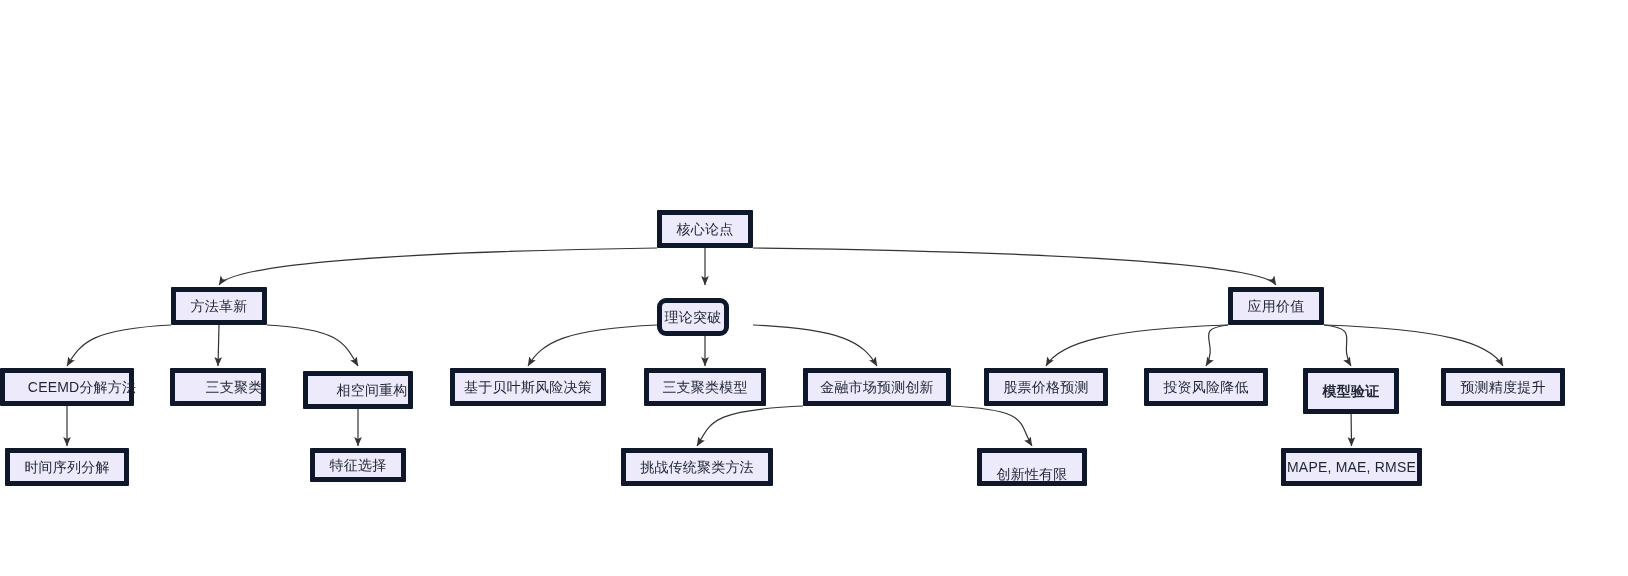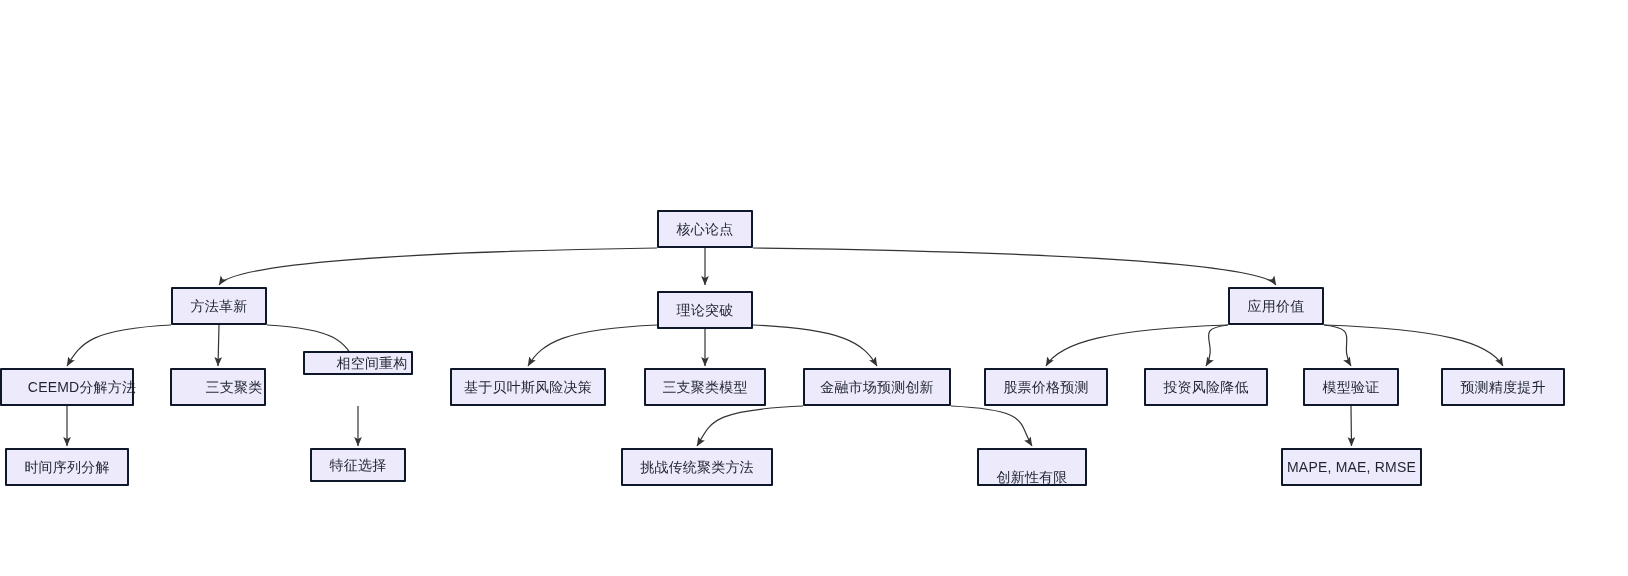--- a/index.html
+++ b/index.html
@@ -28,21 +28,21 @@
     stroke: #333333;
     stroke-width: 1.2px;
   }
   .node {
     position: absolute;
     box-sizing: border-box;
     display: flex;
     align-items: center;
     justify-content: center;
     background: #ECEAFB;
-    border: 2px solid #0f172a;
+    border: 5px solid #0f172a;
     border-radius: 1px;
     color: #1f2430;
     font-size: 14px;
     line-height: 1;
     white-space: nowrap;
     letter-spacing: 0.2px;
   }
   .node-label {
     display: block;
   }
@@ -78,51 +78,51 @@
         <path d="M1351,406 L1351.5,446" class="edge-path" marker-end="url(#arrow)"></path>
       </g>
   </svg>
   <div id="node-layer">
       <div class="node" style="left: 657px; top: 210px; width: 96px; height: 38px;">
         <span class="node-label">核心论点</span>
       </div>
       <div class="node" style="left: 171px; top: 287px; width: 96px; height: 38px;">
         <span class="node-label">方法革新</span>
       </div>
-      <div class="node" style="left: 657px; top: 291px; width: 96px; height: 38px;">
+      <div class="node" style="left: 657px; top: 298px; width: 72px; height: 38px; border-radius: 9px;">
         <span class="node-label">理论突破</span>
       </div>
       <div class="node" style="left: 1228px; top: 287px; width: 96px; height: 38px;">
         <span class="node-label">应用价值</span>
       </div>
       <div class="node" style="left: 0px; top: 368px; width: 134px; height: 38px; padding-left: 30px;">
         <span class="node-label">CEEMD分解方法</span>
       </div>
       <div class="node" style="left: 170px; top: 368px; width: 96px; height: 38px; padding-left: 32px;">
         <span class="node-label">三支聚类</span>
       </div>
-      <div class="node" style="left: 303px; top: 351px; width: 110px; height: 24px; padding-left: 28px;">
+      <div class="node" style="left: 303px; top: 371px; width: 110px; height: 38px; padding-left: 28px;">
         <span class="node-label">相空间重构</span>
       </div>
       <div class="node" style="left: 450px; top: 368px; width: 156px; height: 38px;">
         <span class="node-label">基于贝叶斯风险决策</span>
       </div>
       <div class="node" style="left: 644px; top: 368px; width: 122px; height: 38px;">
         <span class="node-label">三支聚类模型</span>
       </div>
       <div class="node" style="left: 803px; top: 368px; width: 148px; height: 38px;">
         <span class="node-label">金融市场预测创新</span>
       </div>
       <div class="node" style="left: 984px; top: 368px; width: 124px; height: 38px;">
         <span class="node-label">股票价格预测</span>
       </div>
       <div class="node" style="left: 1144px; top: 368px; width: 124px; height: 38px;">
         <span class="node-label">投资风险降低</span>
       </div>
-      <div class="node" style="left: 1303px; top: 368px; width: 96px; height: 38px;">
+      <div class="node" style="left: 1303px; top: 368px; width: 96px; height: 46px; font-weight: bold;">
         <span class="node-label">模型验证</span>
       </div>
       <div class="node" style="left: 1441px; top: 368px; width: 124px; height: 38px;">
         <span class="node-label">预测精度提升</span>
       </div>
       <div class="node" style="left: 5px; top: 448px; width: 124px; height: 38px;">
         <span class="node-label">时间序列分解</span>
       </div>
       <div class="node" style="left: 310px; top: 448px; width: 96px; height: 34px;">
         <span class="node-label">特征选择</span>

